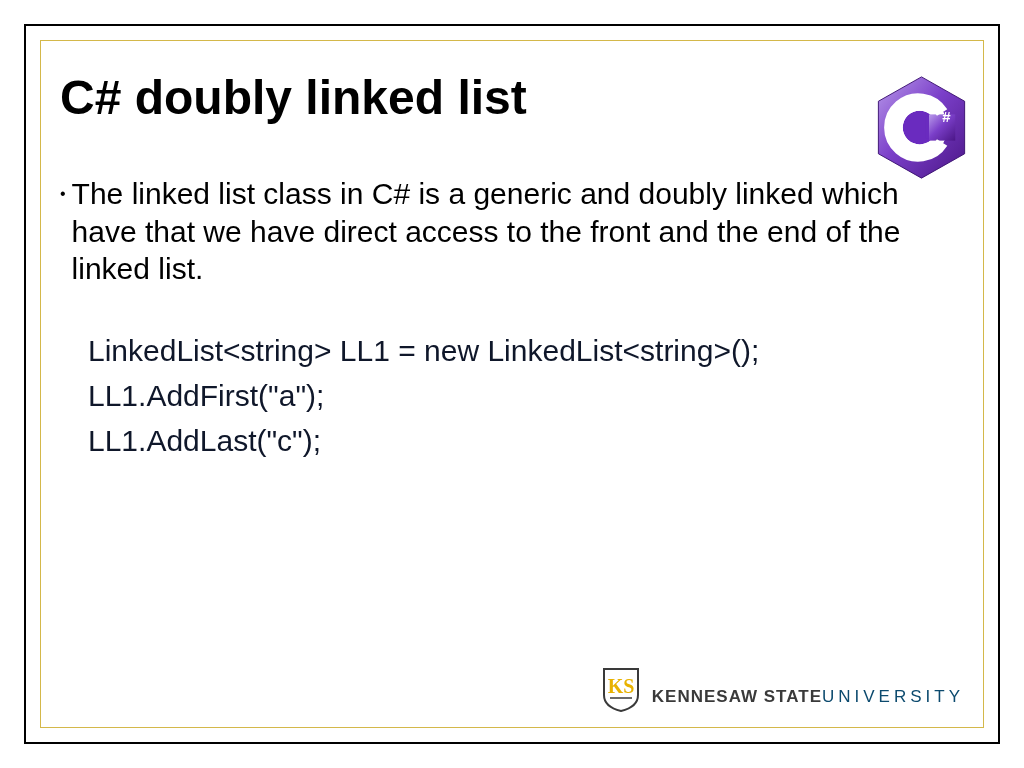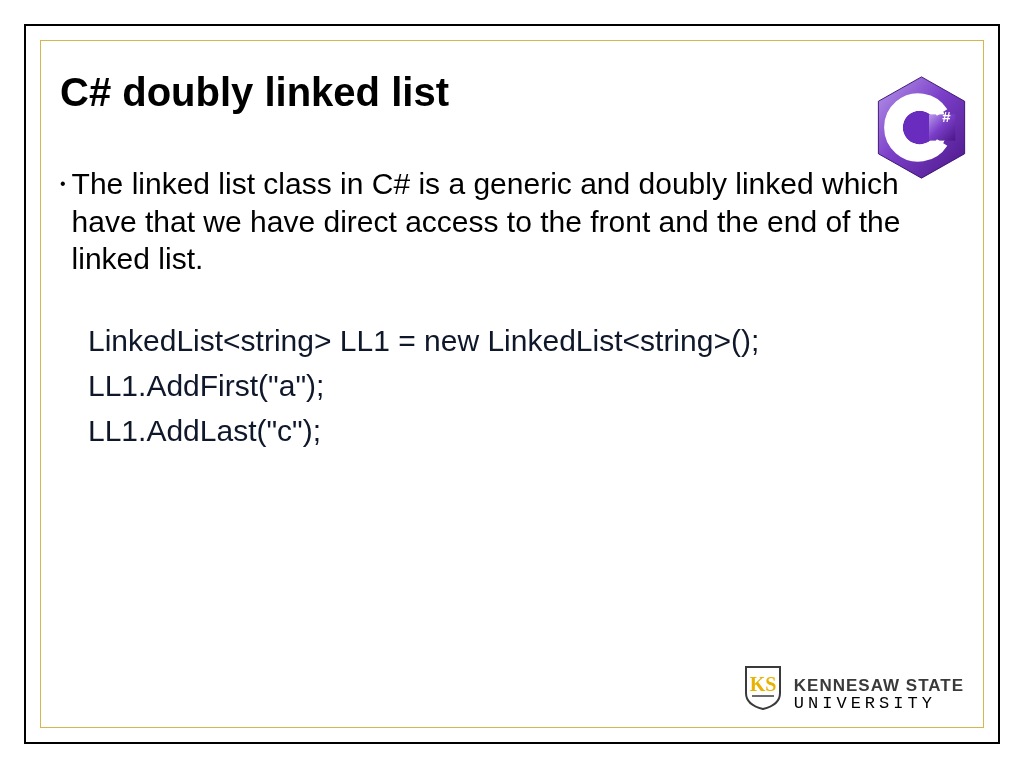--- a/index.html
+++ b/index.html
@@ -28,21 +28,21 @@
     bottom: 40px;
     border: 1px solid #d4b84a;
   }
   .content {
     position: absolute;
     top: 70px;
     left: 60px;
     right: 60px;
   }
   .title {
-    font-size: 40px;
+    font-size: 48px;
     font-weight: bold;
     color: #000;
     margin: 0 0 50px 0;
   }
   .bullet-row {
     display: flex;
     align-items: flex-start;
     margin-bottom: 40px;
   }
   .bullet-dot {
@@ -72,36 +72,35 @@
   .ksu-logo {
     position: absolute;
     bottom: 55px;
     right: 60px;
     display: flex;
     align-items: center;
     gap: 10px;
   }
   .ksu-text {
     display: flex;
-    flex-direction: column;
+    flex-direction: row;
     line-height: 1.05;
     margin-top: 16px;
   }
   .ksu-line1 {
     font-size: 17px;
     font-weight: bold;
     letter-spacing: 1px;
     color: #3a3a3a;
   }
   .ksu-line2 {
     font-size: 17px;
     font-weight: 300;
     letter-spacing: 4px;
-    color: #000000;
-    font-family: Liberation Mono, monospace;
+    color: #0c4a6e;
   }
 </style>
 </head>
 <body>
 
 <div class="outer-border"></div>
 <div class="inner-border"></div>
 
 <div class="content">
   <h1 class="title">C# doubly linked list</h1>

